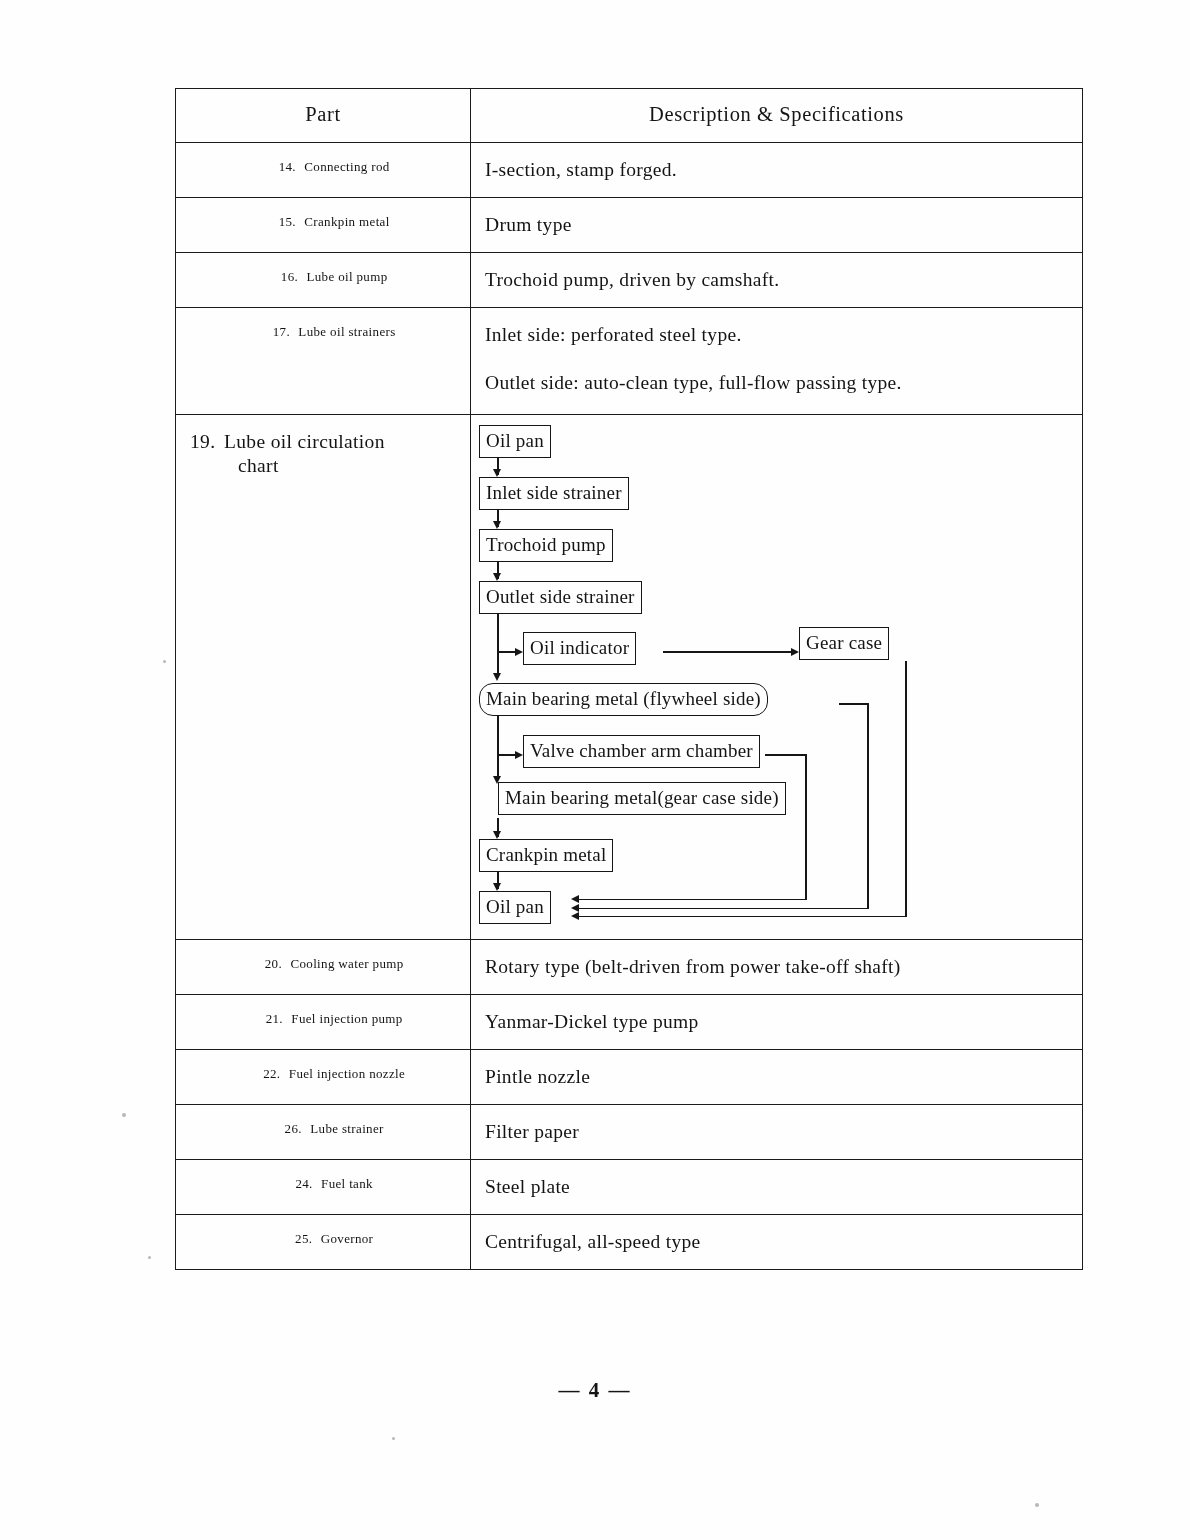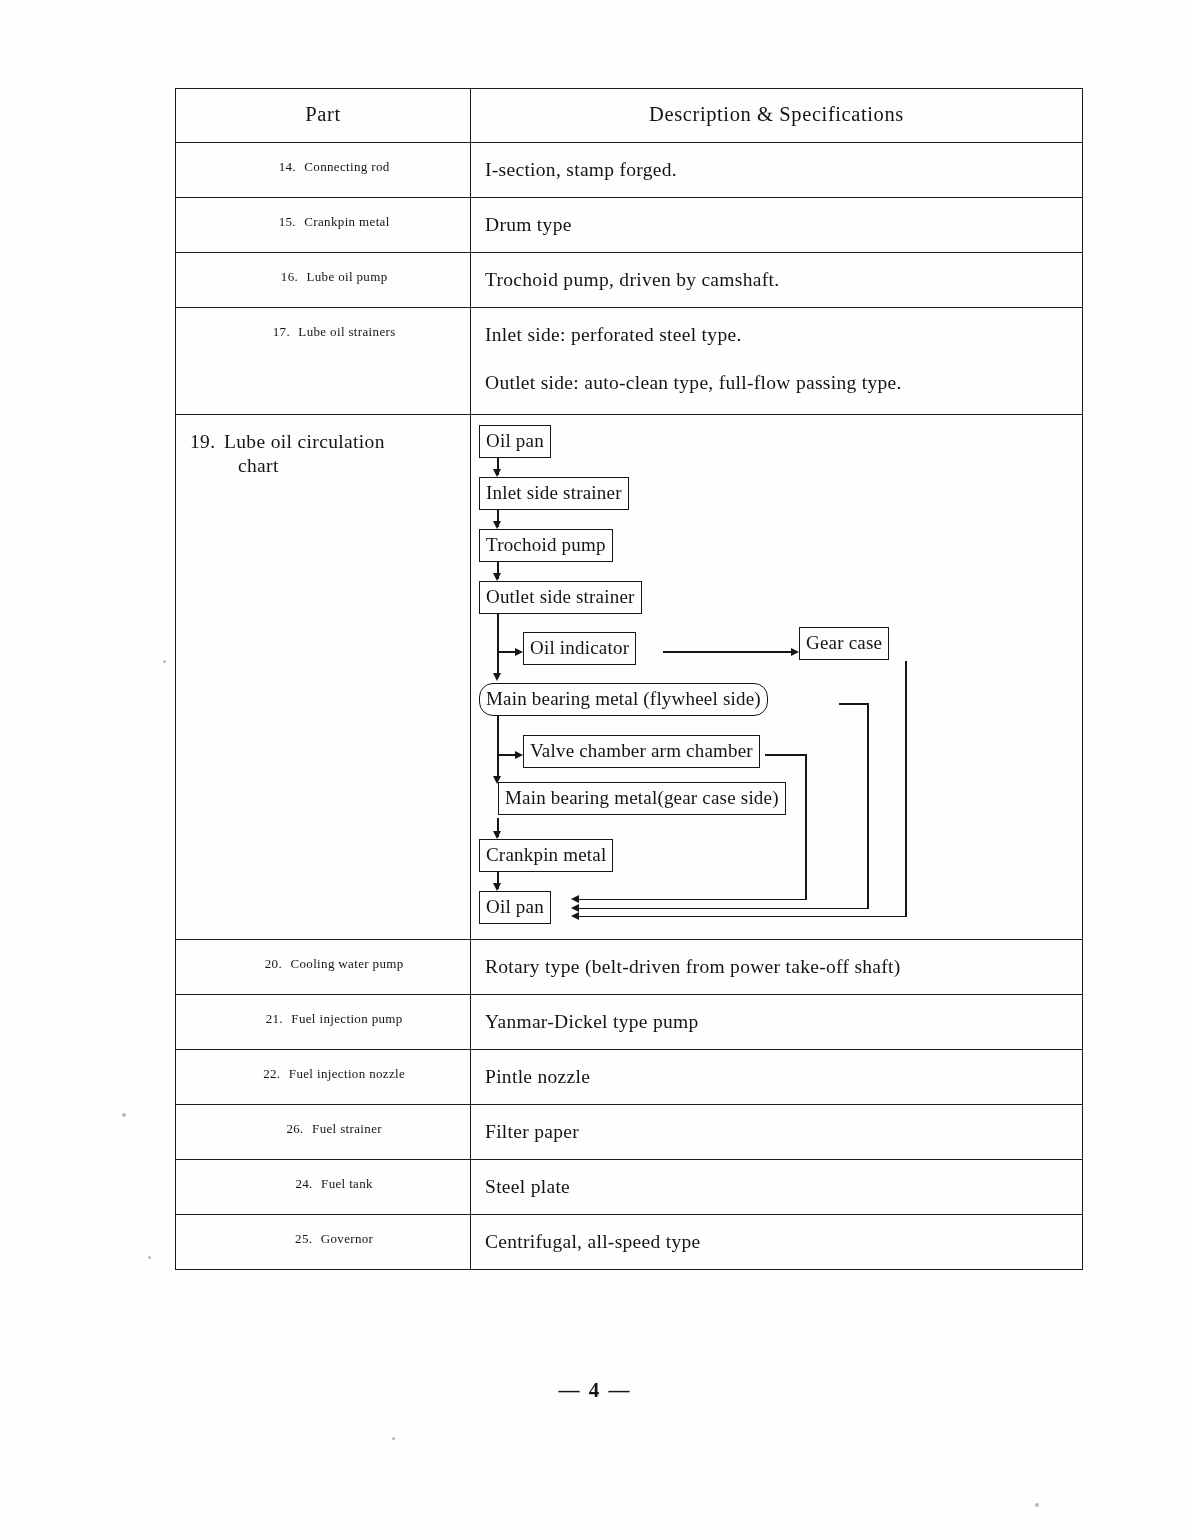--- a/index.html
+++ b/index.html
@@ -345,21 +345,21 @@
       <td class="part-cell">
         <span class="part-num">22.</span><span class="part-txt">Fuel injection nozzle</span>
       </td>
       <td class="desc-cell">
         <span class="desc-line">Pintle nozzle</span>
       </td>
     </tr>
 
     <tr>
       <td class="part-cell">
-        <span class="part-num">26.</span><span class="part-txt">Fuel strainer</span>
+        <span class="part-num">26.</span><span class="part-txt">Lube strainer</span>
       </td>
       <td class="desc-cell">
         <span class="desc-line">Filter paper</span>
       </td>
     </tr>
 
     <tr>
       <td class="part-cell">
         <span class="part-num">24.</span><span class="part-txt">Fuel tank</span>
       </td>

